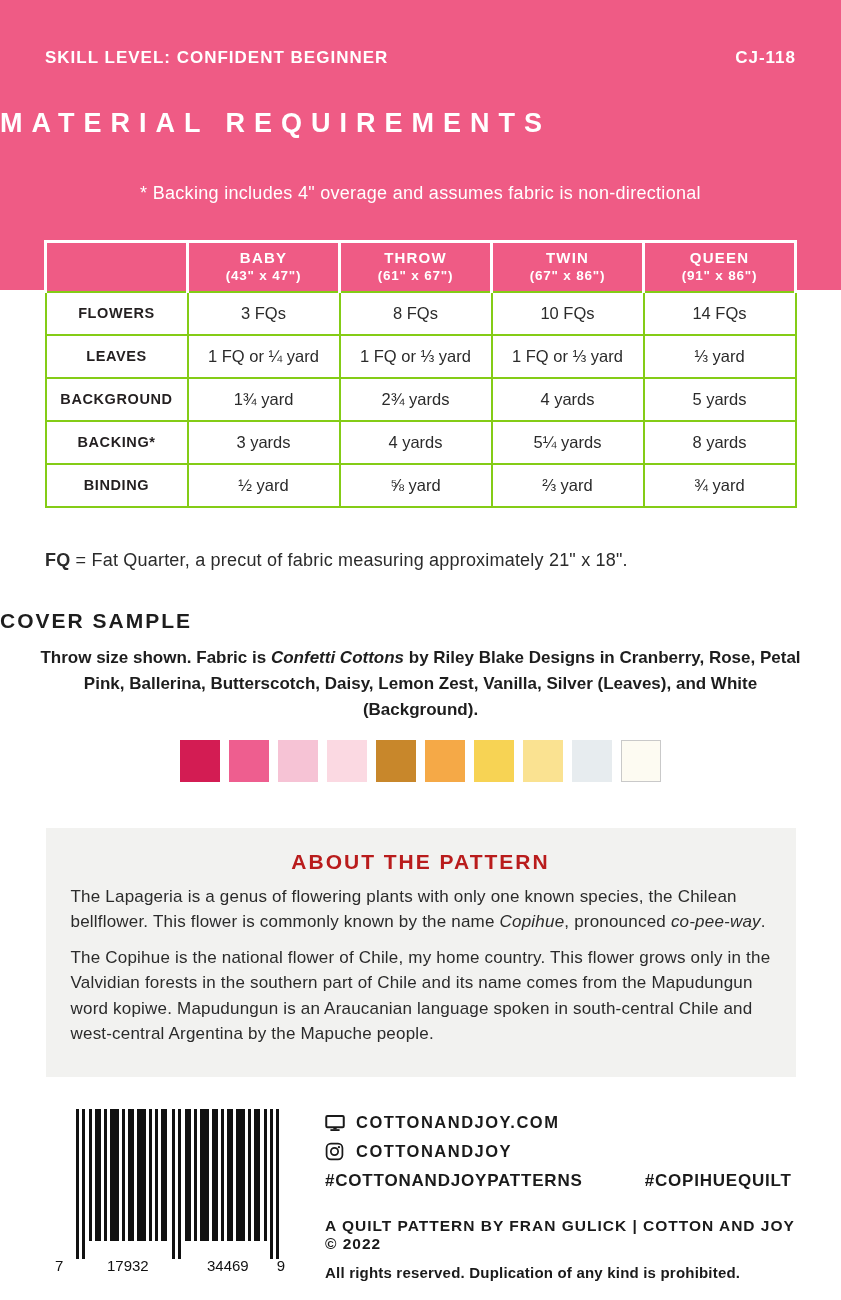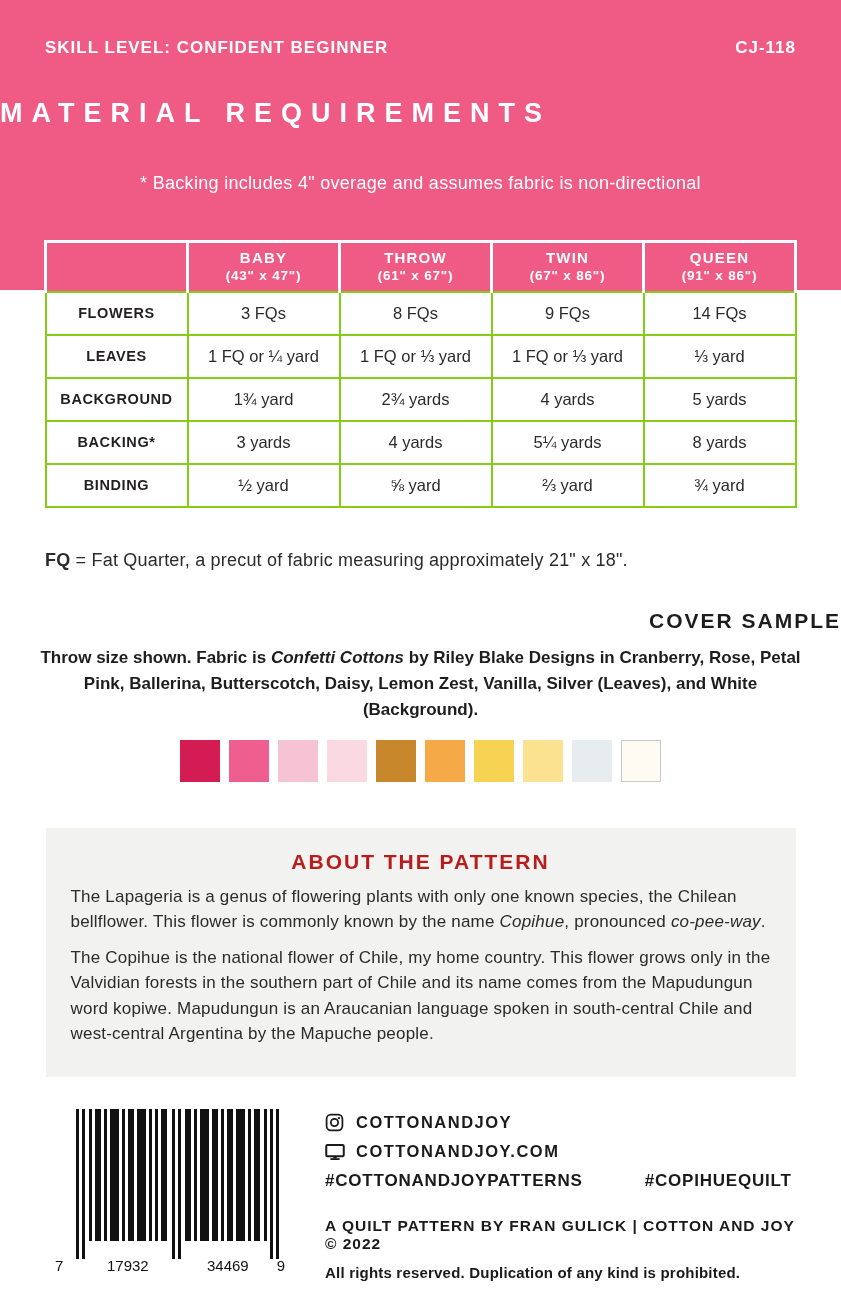--- a/index.html
+++ b/index.html
@@ -1,20 +1,20 @@
 <!DOCTYPE html>
 <html><head>
 <meta charset="utf-8">
 <style>
   * { margin: 0; padding: 0; box-sizing: border-box; }
   body { font-family: "Liberation Sans", sans-serif; background: #fff; }
   .page { width: 841px; height: 1300px; background: #ffffff; overflow: hidden; position: relative; }
 
   
-  .hero { height: 290px; background: #ef5b85; color: #fff; padding-top: 38px; }
+  .hero { height: 290px; background: #ef5b85; color: #fff; padding-top: 48px; }
   .hero-top { display: flex; justify-content: space-between; padding: 0 45px; font-size: 17px; font-weight: 700; letter-spacing: 1px; }
   .hero-title { margin-top: 40px; font-size: 27px; font-weight: 700; letter-spacing: 9px; }
   .hero-note { text-align: center; margin-top: 44px; font-size: 18px; font-weight: 300; letter-spacing: 0.3px; }
 
   
   .req-table { width: 750px; margin: -50px auto 0; border-collapse: collapse; table-layout: fixed; position: relative; }
   .req-table col.label-col { width: 142px; }
   .req-table col.data-col { width: 152px; }
   .req-table thead tr { height: 50px; }
   .req-table thead th { background: #ef5b85; color: #fff; border: 3px solid #ffffff; border-bottom: none; vertical-align: middle; }
@@ -23,21 +23,21 @@
   .req-table tbody tr { height: 43px; background: #fff; }
   .req-table tbody th, .req-table tbody td { border: 2px solid #84cc16; vertical-align: middle; text-align: center; }
   .req-table tbody th { font-size: 14.5px; font-weight: 700; letter-spacing: 0.6px; color: #231f20; }
   .req-table tbody td { font-size: 16.5px; font-weight: 300; color: #2b2b2b; }
 
   
   .fq-note { margin: 42px 45px 0; font-size: 18px; font-weight: 300; color: #2b2b2b; letter-spacing: 0.2px; }
   .fq-note b { font-weight: 700; }
 
   
-  .cover-title { margin-top: 38px; text-align: right; font-size: 21px; font-weight: 700; letter-spacing: 2px; color: #1d1d1d; }
+  .cover-title { margin-top: 38px; text-align: left; font-size: 21px; font-weight: 700; letter-spacing: 2px; color: #1d1d1d; }
   .cover-desc { margin: 12px auto 8px; width: 762px; text-align: center; font-size: 17px; font-weight: 700; line-height: 1.55; color: #1d1d1d; }
   .cover-desc i { font-style: italic; }
   .swatch-row { margin-top: 16px; display: flex; justify-content: center; gap: 9px; }
   .swatch { width: 40px; height: 42px; }
   .swatch.bordered { border: 1px solid #c9c9c9; }
 
   
   .about-box { width: 750px; margin: 46px auto 0; background: #f2f2f0; padding: 22px 25px 30px; }
   .about-title { text-align: center; font-size: 21px; font-weight: 700; letter-spacing: 2px; color: #b91c1c; }
   .about-box p { margin-top: 10px; font-size: 17px; font-weight: 300; line-height: 1.5; color: #2b2b2b; letter-spacing: 0.2px; }
@@ -100,21 +100,21 @@
           <span class="col-name">QUEEN</span>
           <span class="col-size">(91" x 86")</span>
         </th>
       </tr>
     </thead>
     <tbody>
       <tr>
         <th>FLOWERS</th>
         <td>3 FQs</td>
         <td>8 FQs</td>
-        <td>9 FQs</td>
+        <td>10 FQs</td>
         <td>14 FQs</td>
       </tr>
       <tr>
         <th>LEAVES</th>
         <td>1 FQ or ¼ yard</td>
         <td>1 FQ or ⅓ yard</td>
         <td>1 FQ or ⅓ yard</td>
         <td>⅓ yard</td>
       </tr>
       <tr>
@@ -199,37 +199,37 @@
       </svg>
       <span class="bc-digit bc-d1">7</span>
       <span class="bc-digit bc-g1">17932</span>
       <span class="bc-digit bc-g2">34469</span>
       <span class="bc-digit bc-d2">9</span>
     </div>
 
     <div class="footer-right">
       <div class="link-row">
         <span class="ico">
+          <svg viewBox="0 0 24 24" width="20" height="20">
+              <rect x="1.5" y="3.5" width="21" height="13.5" rx="1.5" fill="none" stroke="#1a1a1a" stroke-width="2.4"></rect>
+              <rect x="10" y="17" width="4" height="2.6" fill="#1a1a1a"></rect>
+              <rect x="6.5" y="19.4" width="11" height="2.2" fill="#1a1a1a"></rect>
+            </svg>
+        </span>
+        <span>COTTONANDJOY.COM</span>
+      </div>
+      <div class="link-row">
+        <span class="ico">
           <svg viewBox="0 0 24 24" width="19" height="19">
               <rect x="2" y="2" width="20" height="20" rx="5.5" fill="none" stroke="#1a1a1a" stroke-width="2.2"></rect>
               <circle cx="12" cy="12" r="4.6" fill="none" stroke="#1a1a1a" stroke-width="2.2"></circle>
               <circle cx="17.6" cy="6.4" r="1.5" fill="#1a1a1a"></circle>
             </svg>
         </span>
         <span>COTTONANDJOY</span>
-      </div>
-      <div class="link-row">
-        <span class="ico">
-          <svg viewBox="0 0 24 24" width="20" height="20">
-              <rect x="1.5" y="3.5" width="21" height="13.5" rx="1.5" fill="none" stroke="#1a1a1a" stroke-width="2.4"></rect>
-              <rect x="10" y="17" width="4" height="2.6" fill="#1a1a1a"></rect>
-              <rect x="6.5" y="19.4" width="11" height="2.2" fill="#1a1a1a"></rect>
-            </svg>
-        </span>
-        <span>COTTONANDJOY.COM</span>
       </div>
       <div class="hashtag-row">
         <span>#COTTONANDJOYPATTERNS</span>
         <span>#COPIHUEQUILT</span>
       </div>
       <div class="credit-line">A QUILT PATTERN BY FRAN GULICK  |  COTTON AND JOY  ©  2022</div>
       <div class="rights-line">All rights reserved. Duplication of any kind is prohibited.</div>
     </div>
   </div>
 

